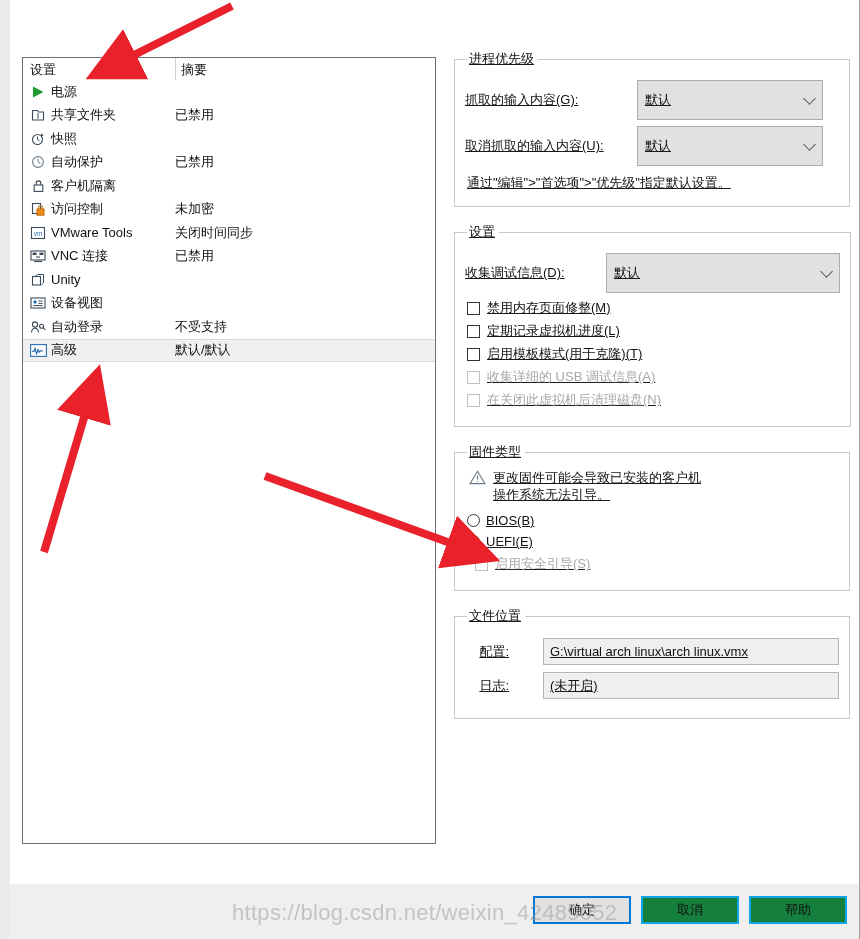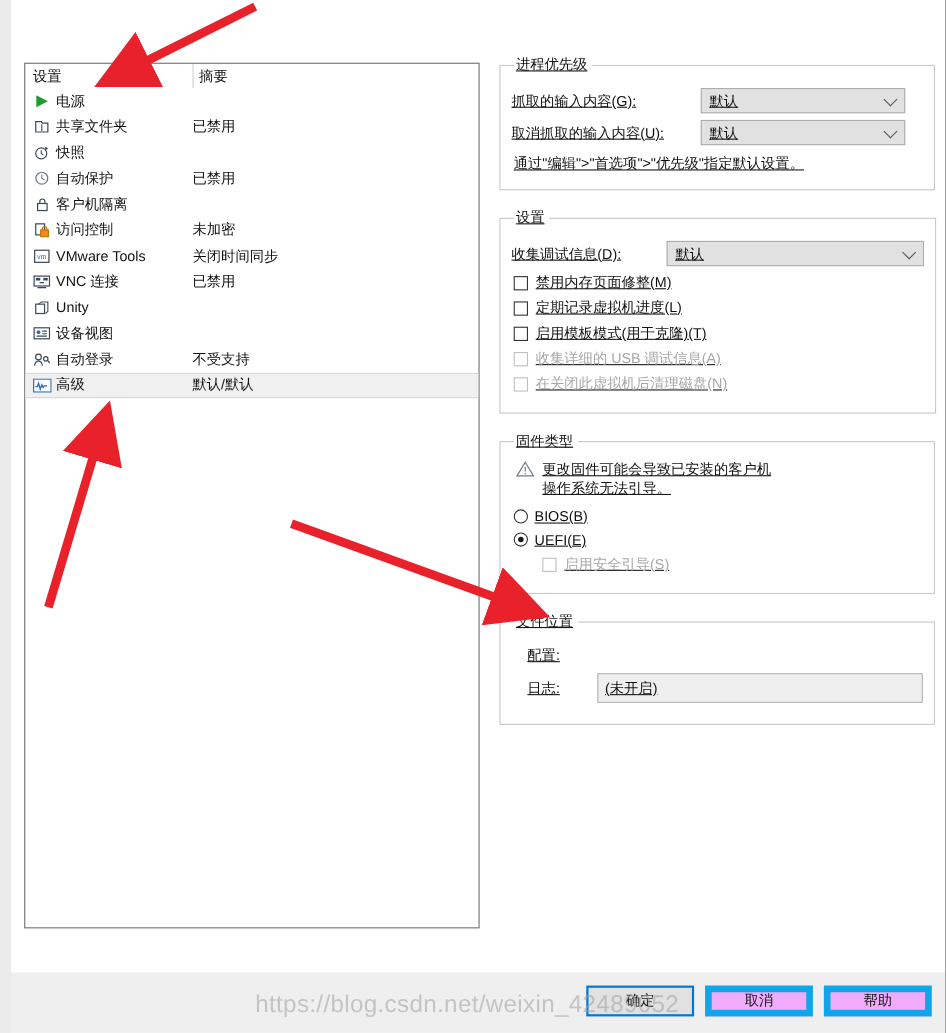--- a/index.html
+++ b/index.html
@@ -91,21 +91,21 @@
   fieldset.grp{
     border:1px solid #c8c8c8; margin:0 0 16px 0; padding:6px 10px 12px 10px;
     position:relative; background:transparent;
   }
   fieldset.grp > legend{
     font-size:13px; color:#111; padding:0 4px 0 2px; margin-left:2px;
   }
   .frow{ display:flex; align-items:center; margin:6px 0; }
   .flabel{ font-size:13px; color:#111; white-space:nowrap; }
   .combo{
-    background:#e1e1e1; border:1px solid #adadad; height:23px;
+    background:#e1e1e1; border:1px solid #adadad; height:40px;
     display:flex; align-items:center; position:relative;
     padding:0 22px 0 7px; font-size:13px; color:#111; cursor:default;
   }
   .combo .chev{
     position:absolute; right:8px; top:50%; width:9px; height:9px;
     margin-top:-6px; border-right:1.4px solid #555; border-bottom:1.4px solid #555;
     transform:rotate(45deg);
   }
   .hint{ font-size:13px; color:#111; margin:8px 0 2px 2px; }
 
@@ -139,21 +139,21 @@
     flex:1 1 auto; height:27px; background:#efefef; border:1px solid #b5b5b5;
     display:flex; align-items:center; padding:0 6px; font-size:13px; color:#111;
   }
 
   
   #bottombar{
     position:absolute; left:0; right:0; bottom:0; height:55px; background:#efefef;
   }
   .btn{
     position:absolute; top:12px; height:28px; width:98px;
-    background:#f0abfc; border:6px solid #0ea5e9;
+    background:#15803d; border:2px solid #0ea5e9;
     display:flex; align-items:center; justify-content:center;
     font-size:13px; color:#111; cursor:default;
   }
   .btn.primary{ background:#e1e1e1; border:2px solid #0078d7; }
   #btn-ok{ left:523px; }
   #btn-cancel{ left:631px; }
   #btn-help{ left:739px; }
 
   
   #watermark{
@@ -413,31 +413,34 @@
 
         <div class="radrow">
           <span class="radio"></span>
           <span class="radtxt">BIOS(B)</span>
         </div>
         <div class="radrow">
           <span class="radio on"></span>
           <span class="radtxt">UEFI(E)</span>
         </div>
 
-        <div class="cbrow" style="margin-left:28px">
+        <div class="cbrow" style="margin-left:10px">
           <span class="cbox disabled"></span>
           <span class="cbtxt disabled">启用安全引导(S)</span>
         </div>
       </fieldset>
 
       <fieldset class="grp">
         <legend>文件位置</legend>
 
         <div class="flrow">
           <span class="fllabel">配置:</span>
+          <div class="flbox">
+            <span>G:\virtual arch linux\arch linux.vmx</span>
+          </div>
         </div>
         <div class="flrow">
           <span class="fllabel">日志:</span>
           <div class="flbox">
             <span>(未开启)</span>
           </div>
         </div>
       </fieldset>
 
     </div>

